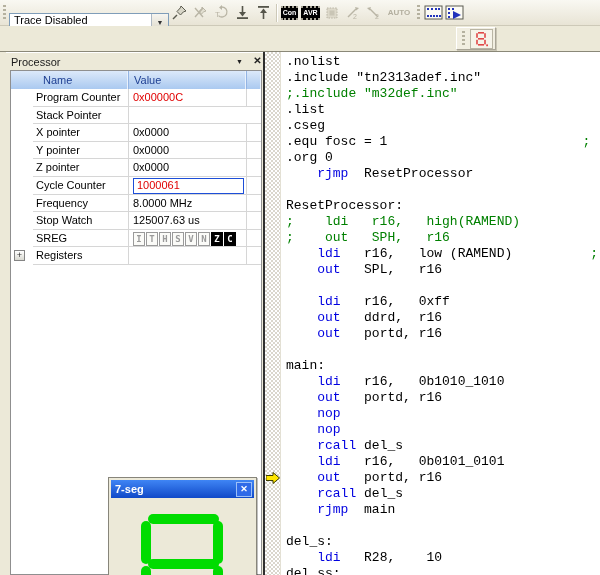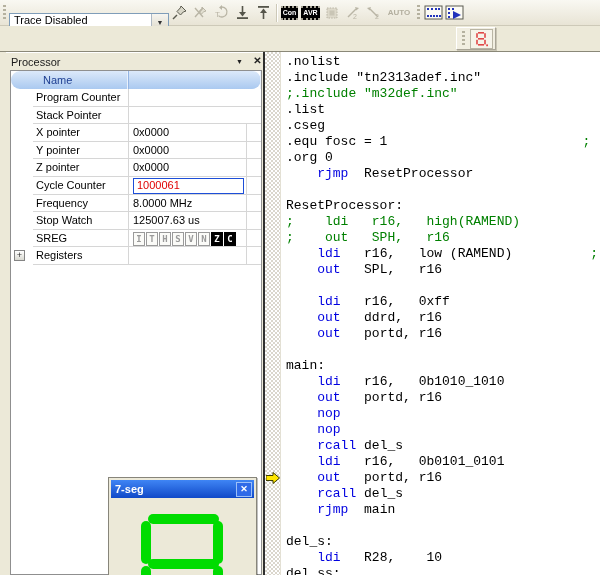--- a/index.html
+++ b/index.html
@@ -37,21 +37,21 @@
   .proc{position:absolute;left:0;top:52px;width:262px;bottom:0;background:#ece9d8;margin-left:6px;}
   .proctitle{height:17px;display:flex;align-items:center;font-size:11px;color:#1a1a1a;
              padding-left:5px;border-top:1px solid #fff;}
   .proctitle .sp{flex:1;}
   .tbtn{width:15px;height:14px;text-align:center;color:#222;margin-right:3px;}
   .tbtn.dd{font-size:7px;line-height:14px;}
   .tbtn.cl{font-size:10px;line-height:13px;font-weight:bold;}
   .proctable{position:absolute;left:4px;top:18px;width:250px;bottom:0;background:#fff;
              border:1px solid #8f8f8f;font-size:11px;}
   .thead{display:flex;height:18px;background:linear-gradient(#dcE9fa,#aac9f0);
-         color:#1e3f92;border-radius:9px;}
+         color:#1e3f92;}
   .th{border-right:1px solid #93b4e4;box-shadow:inset -1px 0 0 #e9f1fc;line-height:18px;}
   .th1{width:118px;padding-left:32px;box-sizing:border-box;}
   .th2{width:118px;padding-left:5px;box-sizing:border-box;}
   .th3{flex:1;border-right:none;}
   .trow{display:flex;height:17.6px;align-items:stretch;}
   .tc{border-bottom:1px solid #d6d6d6;box-sizing:border-box;line-height:17px;overflow:hidden;}
   .gut{width:22px;border-bottom:none;}
   .nm{width:96px;border-right:1px solid #d6d6d6;color:#000;padding-left:3px;}
   .vl{width:118px;border-right:1px solid #d6d6d6;padding-left:4px;}
   .ex{flex:1;}
@@ -226,26 +226,28 @@
   <div class="proc">
     <div class="proctitle">
       <span>Processor</span>
       <span class="sp"></span>
       <span class="tbtn dd">▼</span>
       <span class="tbtn cl">✕</span>
     </div>
     <div class="proctable">
       <div class="thead">
         <div class="th th1">Name</div>
+        <div class="th th2">Value</div>
         <div class="th th3"></div>
       </div>
       <div id="procrows">
           <div class="trow">
             <div class="tc gut"></div>
             <div class="tc nm">Program Counter</div>
+            <div class="tc vl red">0x00000C</div>
             <div class="tc ex"></div>
           </div>
           <div class="trow">
             <div class="tc gut"></div>
             <div class="tc nm">Stack Pointer</div>
             <div class="tc ex"></div>
           </div>
           <div class="trow">
             <div class="tc gut"></div>
             <div class="tc nm">X pointer</div>

